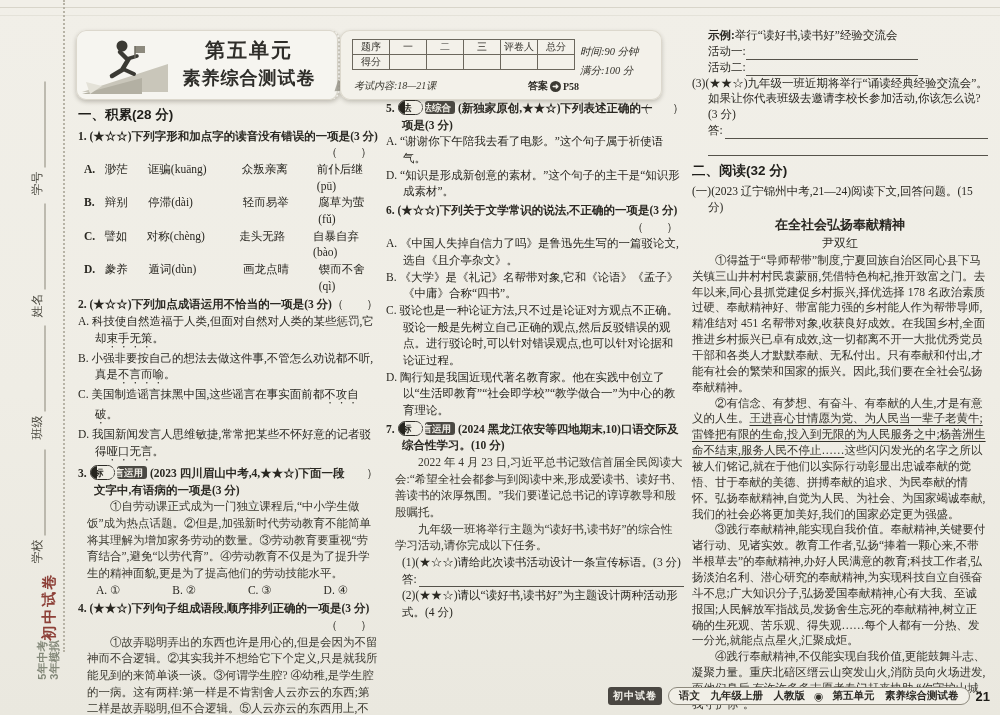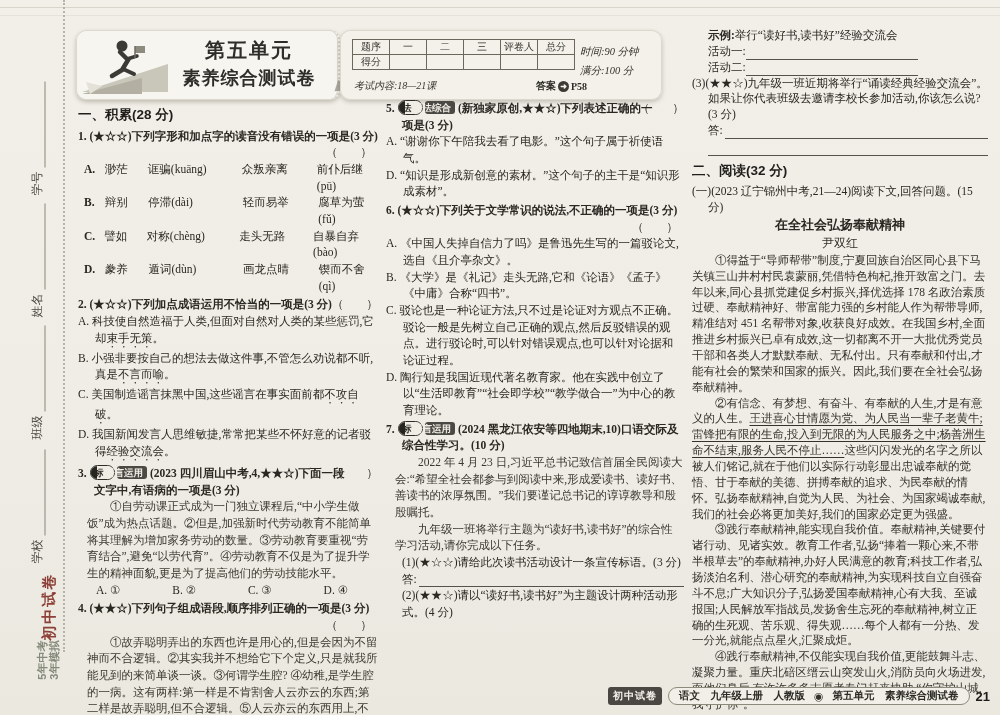--- a/index.html
+++ b/index.html
@@ -53,21 +53,21 @@
   
   .score{
     position:absolute;left:340px;top:30px;width:322px;height:70px;
     background:#f3f1ea;border-radius:10px;
     box-shadow:0 2px 4px rgba(60,55,40,.25), inset 0 0 0 1px #dcd8cd;
   }
   .score table{position:absolute;left:12px;top:9px;border-collapse:collapse;}
   .score td{border:1px solid #6b675d;font-size:10px;text-align:center;height:14px;padding:0 3px;color:#33312b;}
   .score td.h{min-width:30px;}
   .score .scope{position:absolute;left:14px;top:49px;font-size:10px;font-style:italic;color:#3a382f;}
-  .score .answer{position:absolute;left:196px;top:49px;font-size:10px;font-weight:bold;color:#2e2c26;display:flex;align-items:center;gap:2px;}
+  .score .answer{position:absolute;left:188px;top:49px;font-size:10px;font-weight:bold;color:#2e2c26;display:flex;align-items:center;gap:2px;}
   .score .answer .aicon{color:#f2f0e9;background:#3c3a34;border-radius:50%;width:11px;height:11px;line-height:11px;font-size:8px;text-align:center;display:inline-block;}
   .score .timebox{position:absolute;right:8px;top:13px;width:74px;font-size:10.5px;font-style:italic;line-height:1.8;color:#33312a;}
   
   .col{position:absolute;font-size:11.5px;line-height:1.45;color:#2a2822;}
   .col1{left:78px;top:103px;width:300px;}
   .col2{left:386px;top:100px;width:298px;}
   .col3{left:692px;top:28px;width:296px;line-height:1.38;font-size:11.5px;}
   .sec-title{font-family:"Liberation Sans","DejaVu Sans",sans-serif;font-weight:bold;font-size:13.5px;color:#1f1e1a;margin:2px 0 3px;}
   .q{margin-bottom:2px;}
   .qhead{padding-left:16px;text-indent:-16px;}
@@ -226,21 +226,21 @@
           <span class="c3">画龙点晴</span>
           <span>锲而不舍(qì)</span>
       </div>
     </div>
 
     <div class="q">
       <div class="qhead"><span class="bracket-inline">（　　）</span><span class="qno">2.</span> <span class="stem">(★☆☆)下列加点成语运用不恰当的一项是(3 分)</span></div>
       <div class="opt"><span>A. 科技使自然造福于人类,但面对自然对人类的某些惩罚,它却</span><span class="dots">束手无策</span><span>。</span></div>
       <div class="opt"><span>B. 小强非要按自己的想法去做这件事,不管怎么劝说都不听,真是</span><span class="dots">不言而喻</span><span>。</span></div>
       <div class="opt"><span>C. 美国制造谣言抹黑中国,这些谣言在事实面前都</span><span class="dots">不攻自破</span><span>。</span></div>
-      <div class="opt"><span>D. 我国新闻发言人思维敏捷,常常把某些不怀好意的记者驳得</span><span class="dots">经验交流会</span><span>。</span></div>
+      <div class="opt"><span>D. 我国新闻发言人思维敏捷,常常把某些不怀好意的记者驳得</span><span class="dots">哑口无言</span><span>。</span></div>
     </div>
 
     <div class="q">
       <div class="qhead"><span class="bracket-inline">（　　）</span><span class="qno">3.</span> <span class="badge-new">
             <span class="bn">新</span>
             <span class="bt">课标</span>
           </span><span class="badge-type">语言运用</span><span class="stem">(2023 四川眉山中考,4,★★☆)下面一段文字中,有语病的一项是(3 分)</span></div>
       <div class="passage">①自劳动课正式成为一门独立课程后,“中小学生做饭”成为热点话题。②但是,加强新时代劳动教育不能简单将其理解为增加家务劳动的数量。③劳动教育要重视“劳育结合”,避免“以劳代育”。④劳动教育不仅是为了提升学生的精神面貌,更是为了提高他们的劳动技能水平。</div>
       <div class="optrow">
         <span>A. ①</span>
@@ -265,21 +265,21 @@
             <span class="bt">考法</span>
           </span><span class="badge-type">语法综合</span><span class="stem">(新独家原创,★★☆)下列表述正确的一项是(3 分)</span></div>
       <div class="opt">A. “谢谢你下午陪我去看了电影。”这个句子属于祈使语气。</div>
       <div class="opt">D. “知识是形成新创意的素材。”这个句子的主干是“知识形成素材”。</div>
     </div>
 
     <div class="q">
       <div class="qhead"><span class="qno">6.</span> <span class="stem">(★☆☆)下列关于文学常识的说法,不正确的一项是(3 分)</span></div>
       <div class="bracket-line">（　　）</div>
       <div class="opt">A. 《中国人失掉自信力了吗》是鲁迅先生写的一篇驳论文,选自《且介亭杂文》。</div>
-      <div class="opt">B. 《大学》是《礼记》走头无路,它和《论语》《孟子》《中庸》合称“四书”。</div>
+      <div class="opt">B. 《大学》是《礼记》名帮带对象,它和《论语》《孟子》《中庸》合称“四书”。</div>
       <div class="opt">C. 驳论也是一种论证方法,只不过是论证对方观点不正确。驳论一般是先树立自己正确的观点,然后反驳错误的观点。进行驳论时,可以针对错误观点,也可以针对论据和论证过程。</div>
       <div class="opt">D. 陶行知是我国近现代著名教育家。他在实践中创立了以“生活即教育”“社会即学校”“教学做合一”为中心的教育理论。</div>
     </div>
 
     <div class="q">
       <div class="qhead"><span class="qno">7.</span> <span class="badge-new">
             <span class="bn">新</span>
             <span class="bt">课标</span>
           </span><span class="badge-type">语言运用</span><span class="stem">(2024 黑龙江依安等四地期末,10)口语交际及综合性学习。(10 分)</span></div>
       <div class="passage">2022 年 4 月 23 日,习近平总书记致信首届全民阅读大会:“希望全社会都参与到阅读中来,形成爱读书、读好书、善读书的浓厚氛围。”我们要谨记总书记的谆谆教导和殷殷嘱托。</div>

